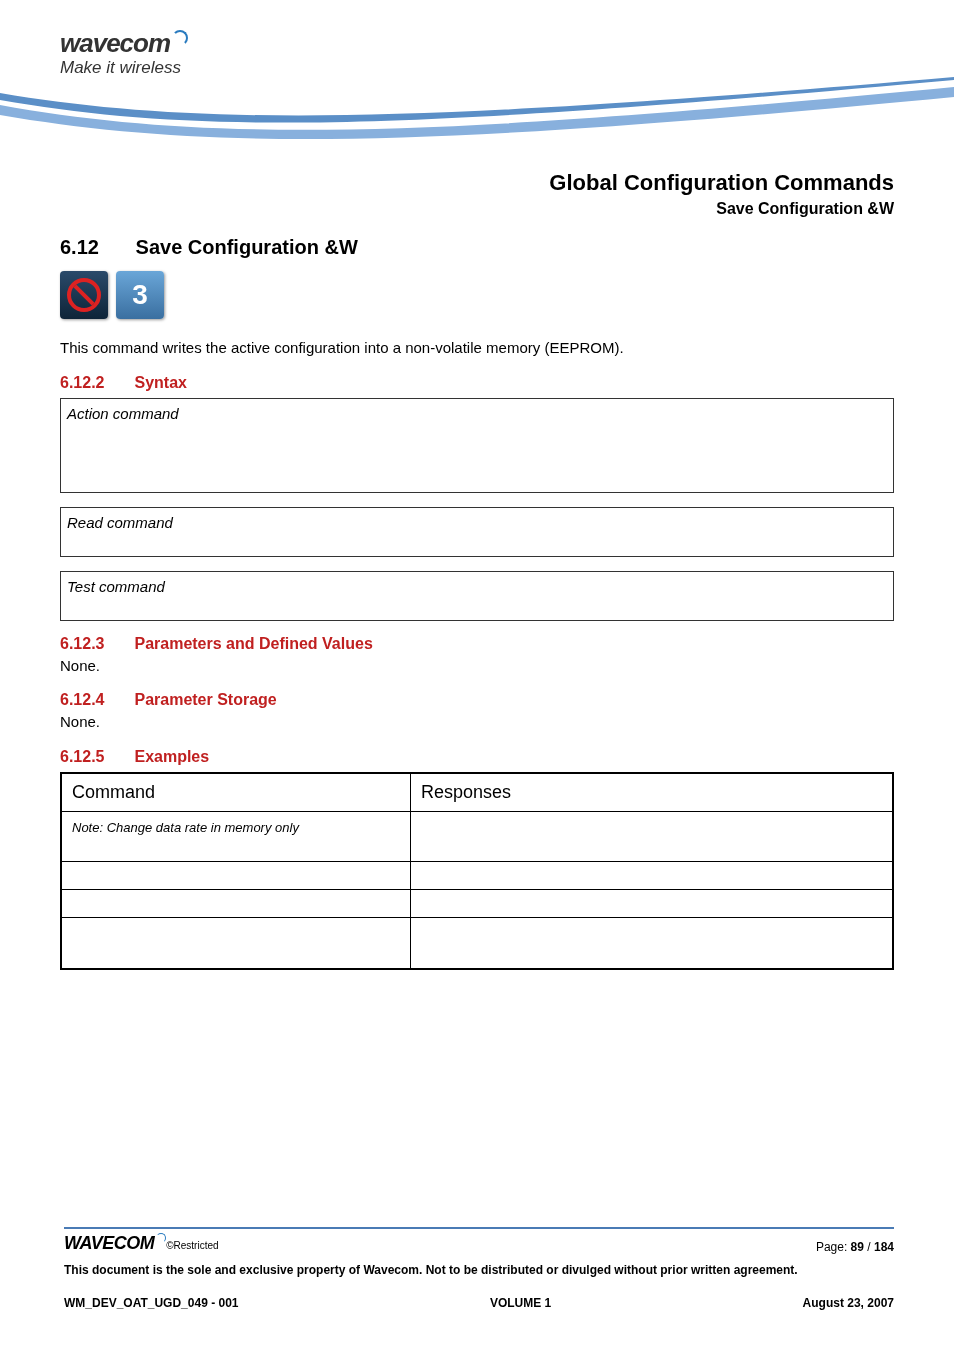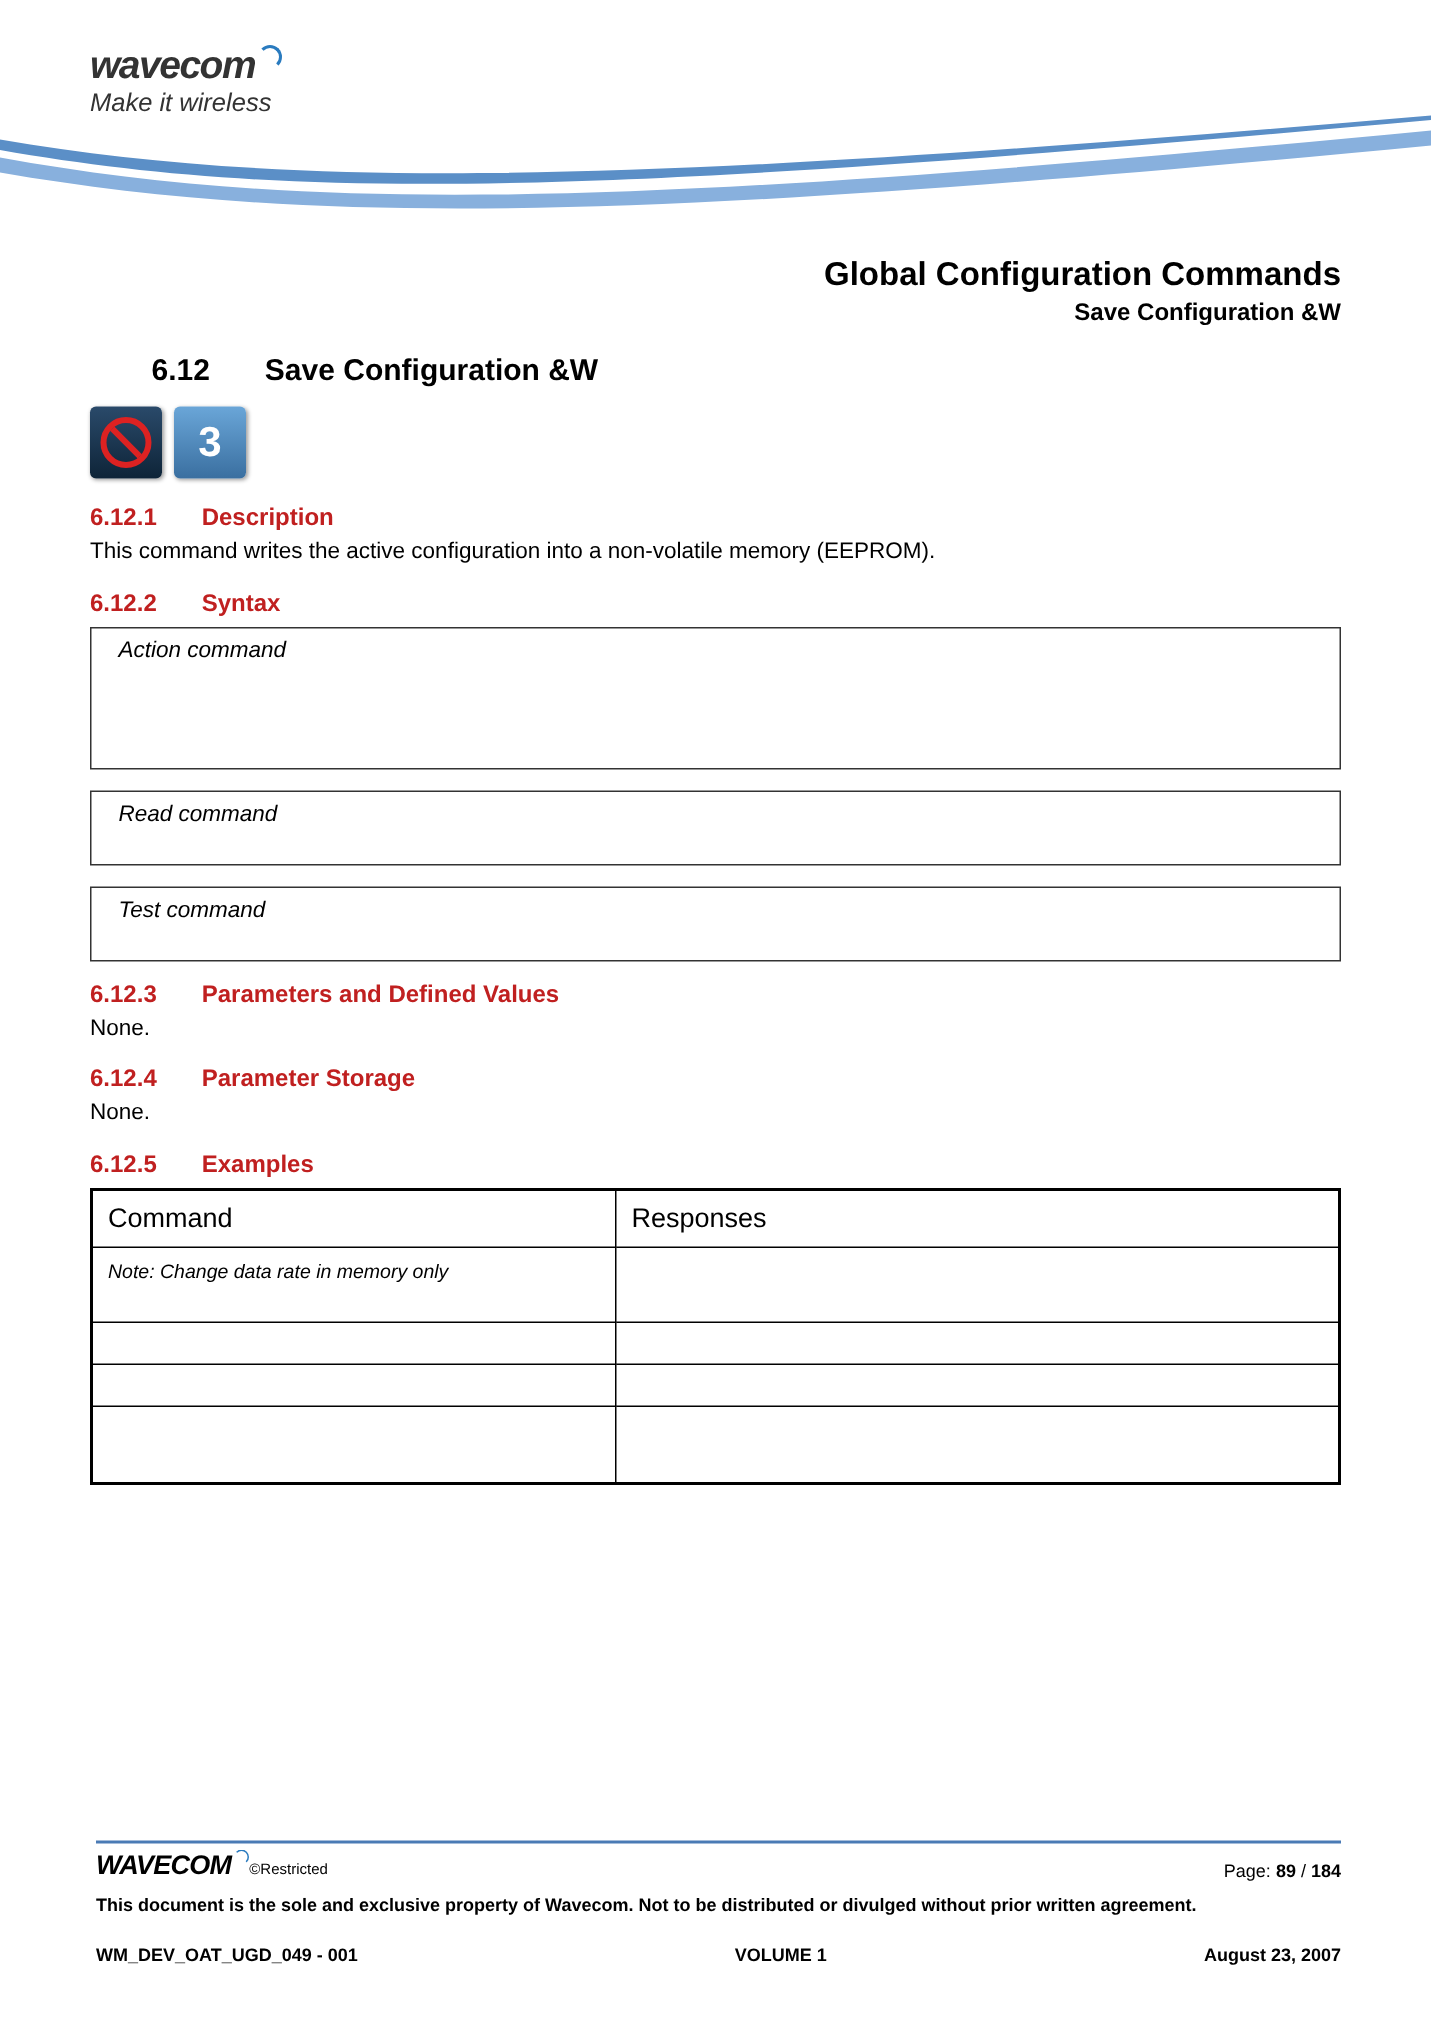--- a/index.html
+++ b/index.html
@@ -72,21 +72,21 @@
     font-weight: 600;
     margin-top: 4px;
   }
   .section-num {
     font-size: 20px;
     font-weight: 900;
     font-family: Arial, sans-serif;
     color:#000;
     margin-bottom: 12px;
   }
-  .section-num .num { display:inline-block; min-width:70px;margin-left:41px; }
+  .section-num .num { display:inline-block; min-width:70px; }
   .icon-row { margin: 8px 0 18px 0; display:flex; gap:8px; }
   .doc-icon {
     width:48px;height:48px;
     border-radius:4px;
     display:flex;align-items:center;justify-content:center;
     font-weight:bold;
     color:#fff;
     box-shadow: 1px 1px 3px rgba(0,0,0,0.4);
   }
   .doc-icon.forbid { background: linear-gradient(#2a4a6a,#0e2438); }
@@ -108,21 +108,21 @@
     margin-bottom: 2px;
   }
   .subhead .snum { display:inline-block; min-width:70px; }
   .body-text {
     font-size: 15px;
     line-height: 1.5;
     margin-bottom: 6px;
   }
   .box {
     border: 1px solid #333;
-    padding: 6px 18px;
+    padding: 6px 6px;
     margin: 6px 0 14px 0;
     min-height: 50px;
   }
   .box.action { min-height: 95px; }
   .box .box-title {
     font-style: italic;
     font-size: 15px;
   }
   .examples-table {
     border: 2.5px solid #000;
@@ -215,24 +215,20 @@
     <span>Save Configuration &amp;W</span>
   </div>
 
   <div class="icon-row">
     <div class="doc-icon forbid">
         <span></span>
       </div>
     <div class="doc-icon dice">3</div>
   </div>
 
-  <div class="subhead">
-    <span class="snum">6.12.1</span>
-    <span>Description</span>
-  </div>
   <div class="body-text">This command writes the active configuration into a non-volatile memory (EEPROM).</div>
 
   <div class="subhead">
     <span class="snum">6.12.2</span>
     <span>Syntax</span>
   </div>
   <div class="box action">
     <div class="box-title">Action command</div>
   </div>
   <div class="box">

